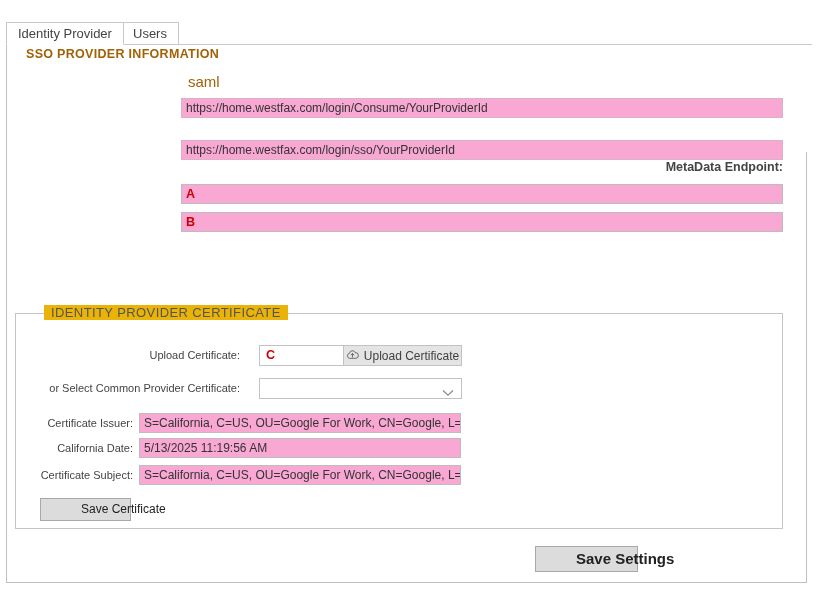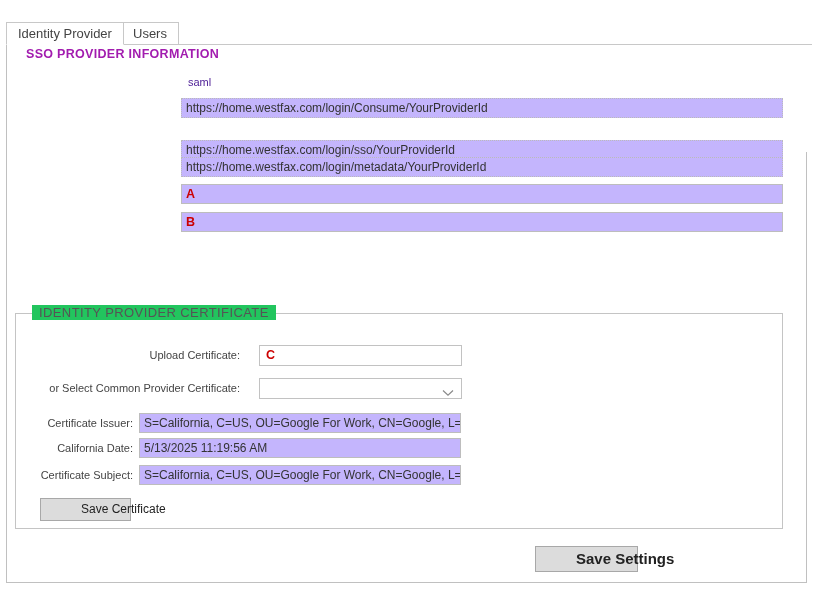--- a/index.html
+++ b/index.html
@@ -71,21 +71,21 @@
   }
 
   
   .section-title {
     position: absolute;
     left: 26px;
     top: 47px;
     font-size: 12.5px;
     font-weight: bold;
     letter-spacing: 0.3px;
-    color: #a21caf;
+    color: #a16207;
   }
 
   
   .row {
     position: absolute;
     left: 0;
     height: 22px;
   }
   .row-label {
     position: absolute;
@@ -100,57 +100,57 @@
     white-space: nowrap;
   }
   .field {
     position: absolute;
     box-sizing: border-box;
     height: 20px;
     line-height: 18px;
     padding: 0 4px;
     font-size: 12px;
     color: #333333;
-    background: #c4b5fd;
+    background: #f9a8d4;
     overflow: hidden;
     white-space: nowrap;
   }
   .field.readonly {
     border: 1px dotted #bbbbbb;
   }
   .field.editable {
     border: 1px solid #bdbdbd;
   }
   .field.annot {
     color: #cc0000;
     font-weight: bold;
     font-size: 12.5px;
   }
   .static-value {
     position: absolute;
-    font-size: 11px;
-    color: #4c1d95;
+    font-size: 15px;
+    color: #a16207;
     line-height: 20px;
   }
 
   
   .fieldset {
     position: absolute;
     left: 15px;
     top: 313px;
     width: 768px;
     height: 216px;
     border: 1px solid #c4c4c4;
     box-sizing: border-box;
   }
   .fieldset-legend {
     position: absolute;
-    left: 16px;
+    left: 28px;
     top: -9px;
-    background: #22c55e;
+    background: #eab308;
     padding: 0 7px;
     font-size: 13px;
     letter-spacing: 0.4px;
     color: #555555;
   }
 
   .cert-label {
     position: absolute;
     text-align: right;
     font-size: 11px;
@@ -264,21 +264,20 @@
   <div class="field readonly" style="left:181px; top:0; width:602px;">https://home.westfax.com/login/Consume/YourProviderId</div>
 </div>
 
 <div class="row" style="top:140px; left:0; width:783px;">
   <div class="row-label">Redirect Endpoint:</div>
   <div class="field readonly" style="left:181px; top:0; width:602px;">https://home.westfax.com/login/sso/YourProviderId</div>
 </div>
 
 <div class="row" style="top:157px; left:0; width:783px;">
   <div class="row-label">MetaData Endpoint:</div>
-  <div class="field readonly" style="left:181px; top:0; width:602px;">https://home.westfax.com/login/metadata/YourProviderId</div>
 </div>
 
 <div class="row" style="top:184px; left:0; width:783px;">
   <div class="row-label">Login Endpoint:</div>
   <div class="field editable annot" style="left:181px; top:0; width:602px;">A</div>
 </div>
 
 <div class="row" style="top:212px; left:0; width:783px;">
   <div class="row-label">Client Id (App Id):</div>
   <div class="field editable annot" style="left:181px; top:0; width:602px;">B</div>
@@ -288,20 +287,29 @@
 <div class="panel"></div>
 
 <div class="fieldset">
   <div class="fieldset-legend">IDENTITY PROVIDER CERTIFICATE</div>
 </div>
 
 <div class="cert-label" style="left:50px; top:345px; width:190px;">Upload Certificate:</div>
 
 <div class="upload-wrap">
   <div class="upload-text">C</div>
+  <div class="upload-btn">
+    <span class="cloud-icon">
+      <svg width="13" height="11" viewBox="0 0 16 13">
+        <path d="M4.2 11.2 A3.1 3.1 0 0 1 4.4 5.1 A3.5 3.5 0 0 1 11.2 4.2 A2.9 2.9 0 0 1 12.2 11.2 Z" fill="none" stroke="#606060" stroke-width="1.1"></path>
+        <path d="M8 9.6 L8 5.4 M6.3 7.0 L8 5.3 L9.7 7.0" fill="none" stroke="#606060" stroke-width="1.1" stroke-linecap="round"></path>
+      </svg>
+    </span>
+    <span>Upload Certificate</span>
+  </div>
 </div>
 
 <div class="cert-label" style="left:20px; top:378px; width:220px;">or Select Common Provider Certificate:</div>
 
 <div class="select">
   <span></span>
   <span class="select-arrow">
     <svg width="12" height="8" viewBox="0 0 12 8">
       <path d="M1 1.5 L6 6.2 L11 1.5" fill="none" stroke="#8a8a8a" stroke-width="1.2"></path>
     </svg>

